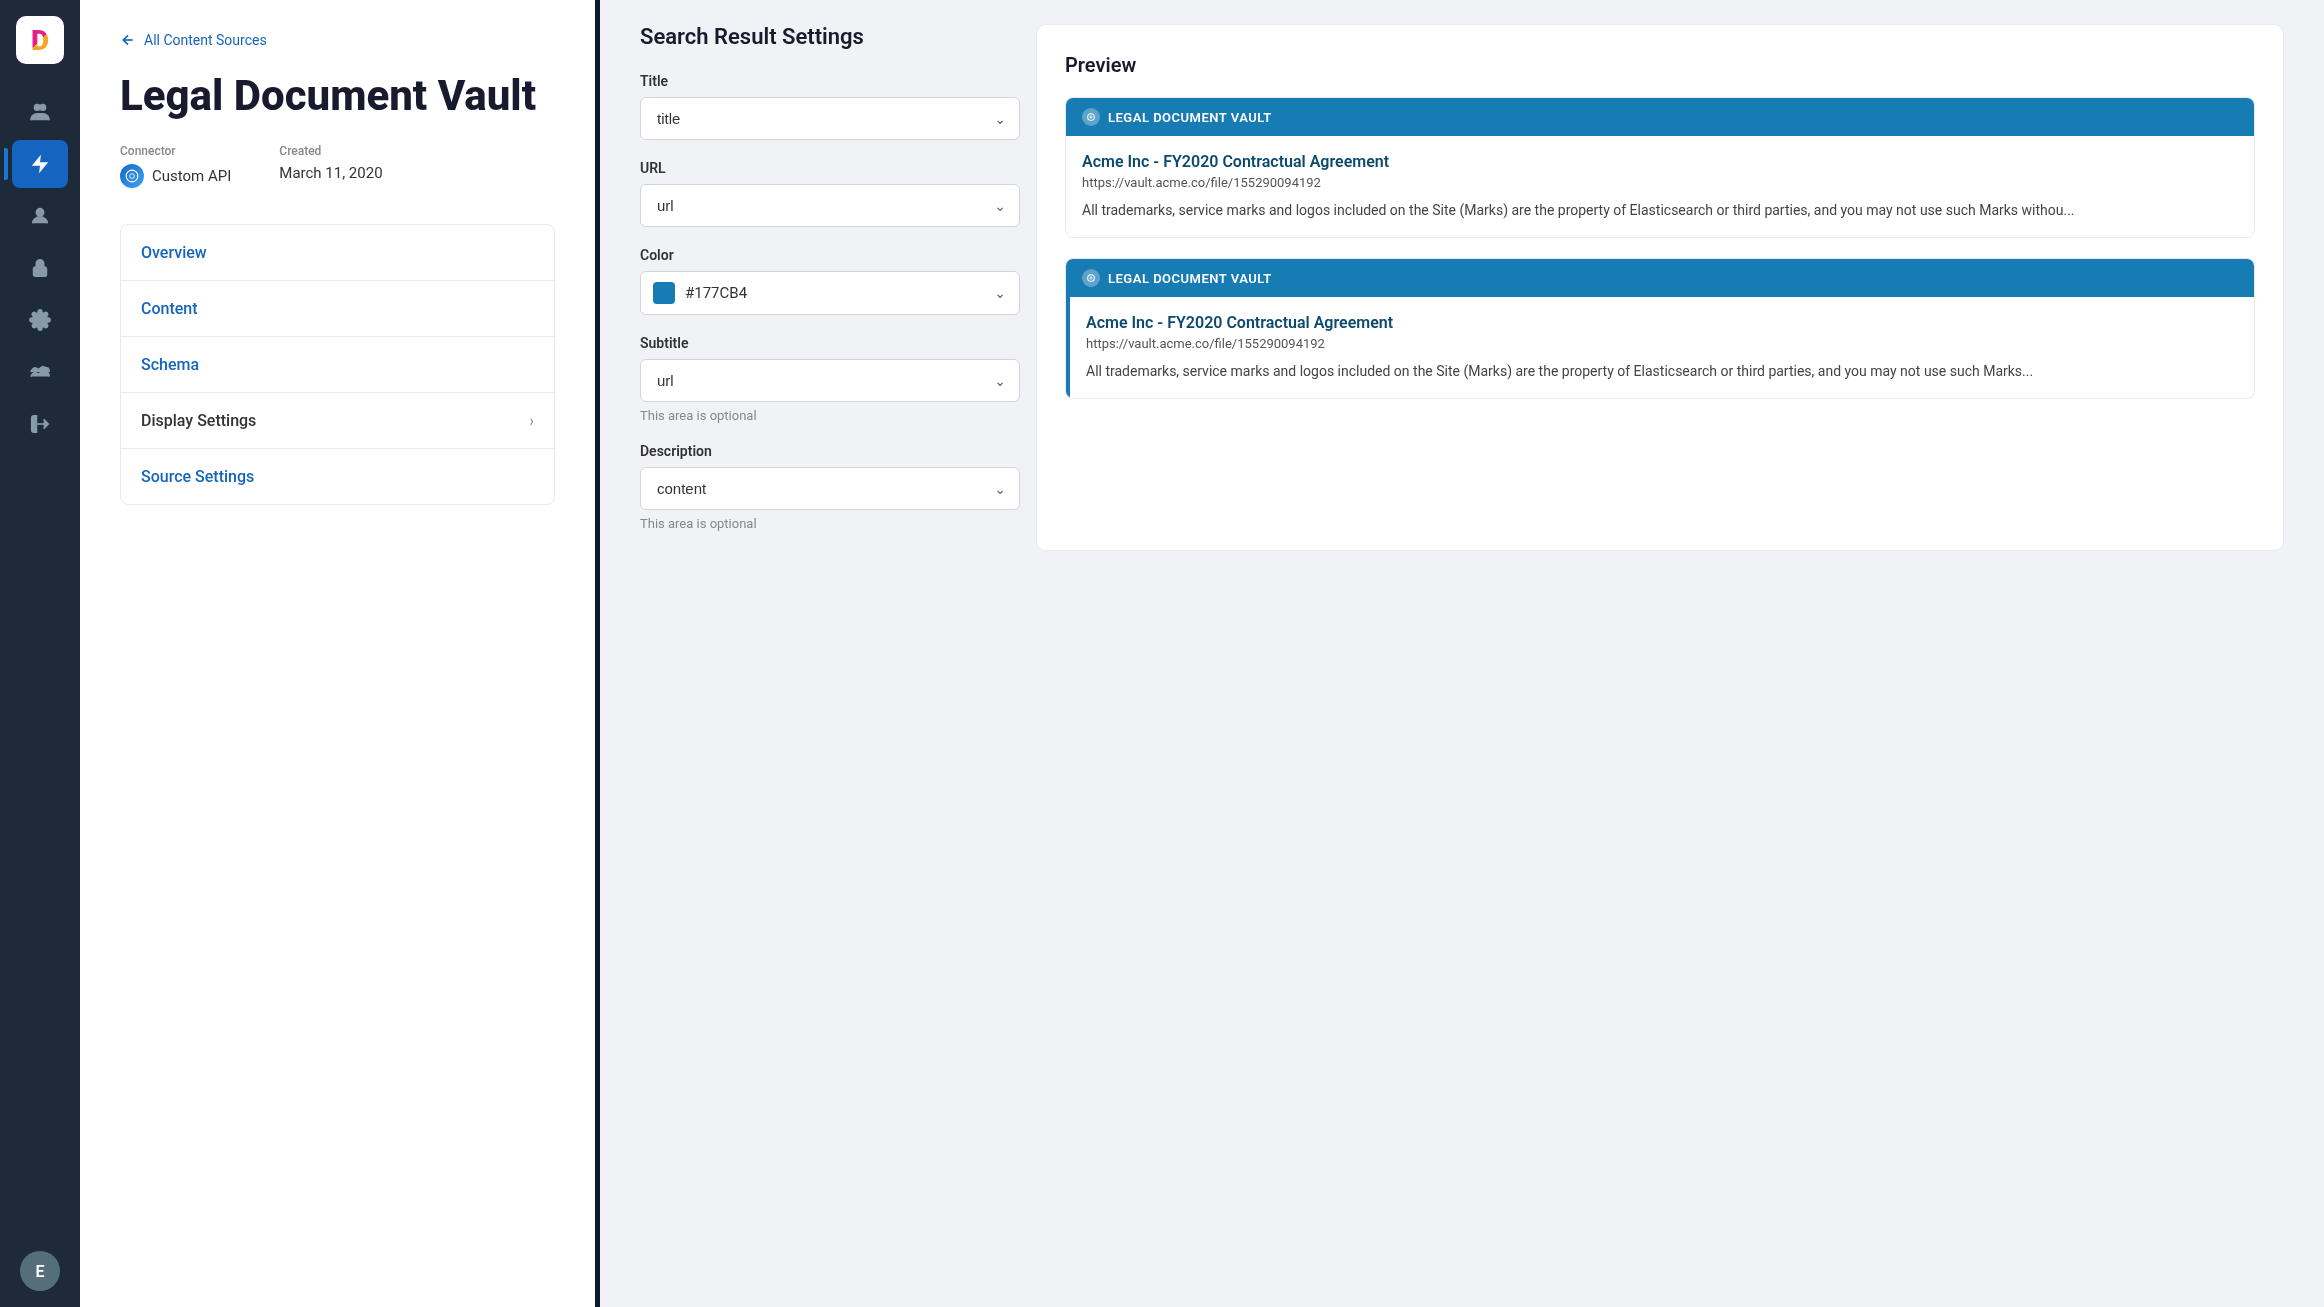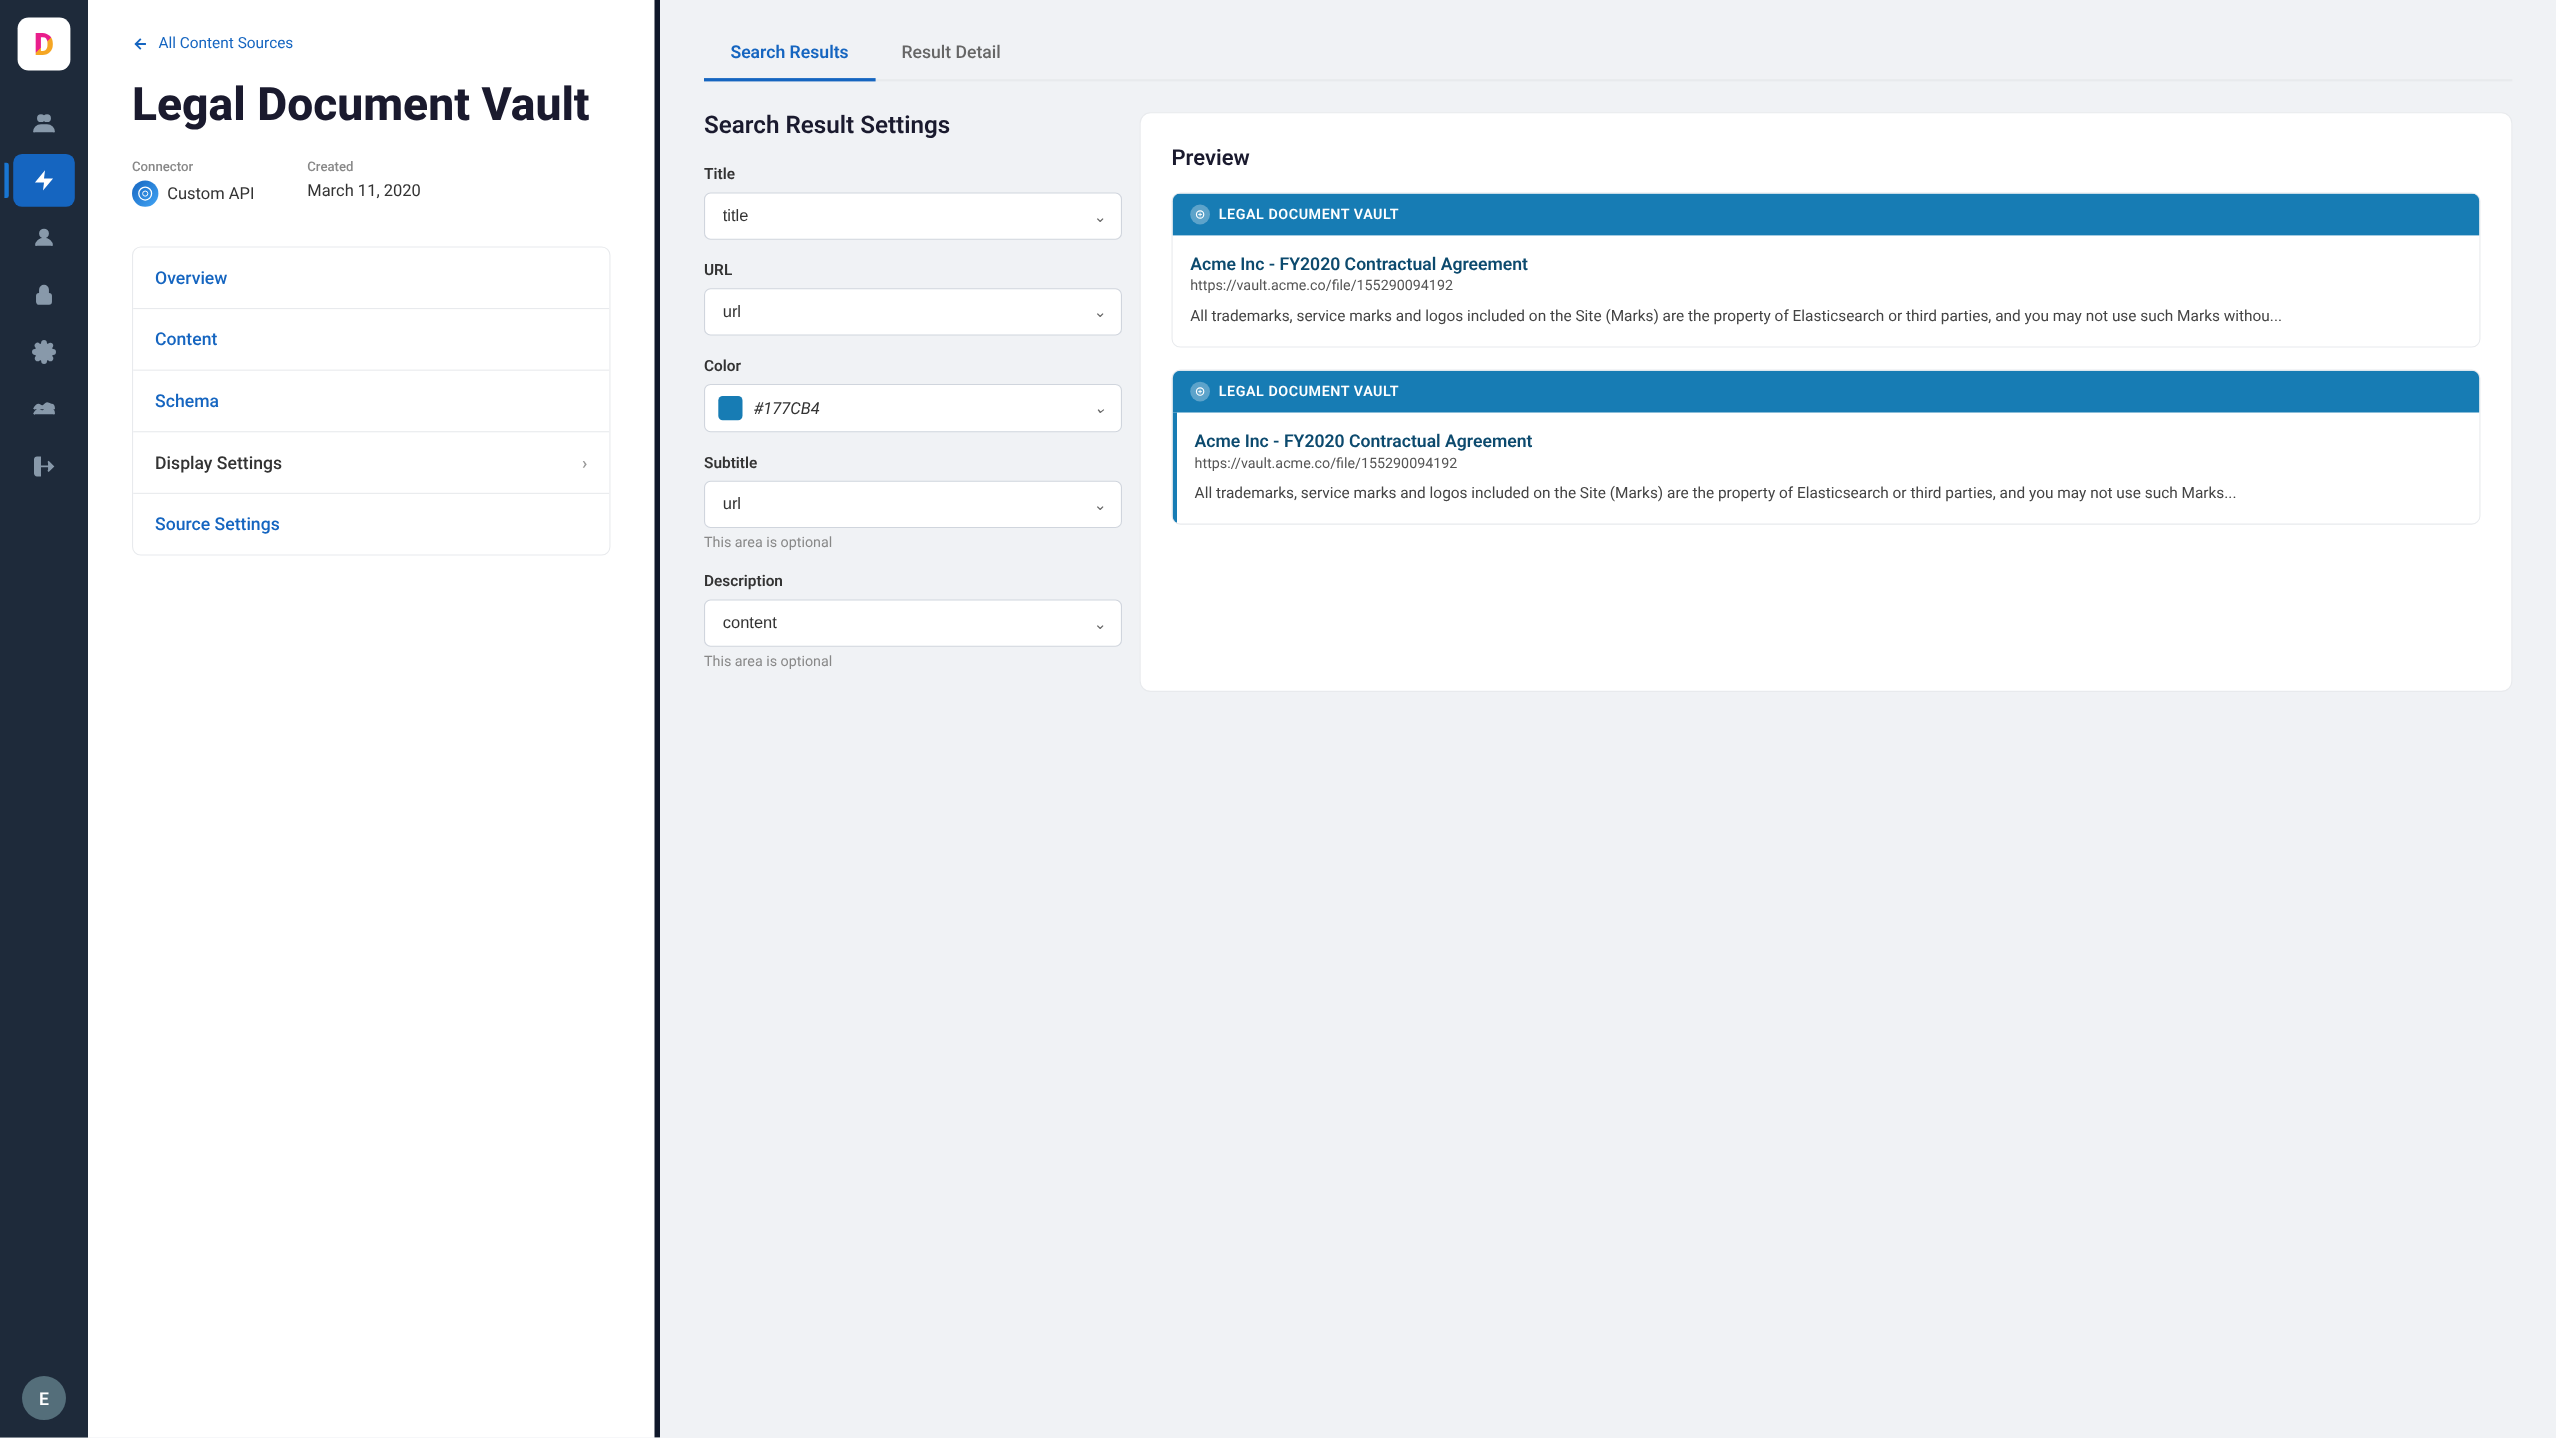--- a/index.html
+++ b/index.html
@@ -254,21 +254,20 @@
       right: 14px;
       top: 50%;
       transform: translateY(-50%);
       pointer-events: none;
       color: #666;
       font-size: 14px;
     }
     .color-select-wrapper {
       position: relative;
       width: 100%;
-      font-style: italic;
     }
     .color-select-inner {
       width: 100%;
       border: 1px solid #d0d5dd;
       border-radius: 6px;
       padding: 10px 40px 10px 12px;
       font-size: 15px;
       color: #333;
       background: #fff;
       display: flex;
@@ -487,24 +486,20 @@
       <li>
         <a class="active">
           <span>Source Settings</span>
         </a>
       </li>
     </ul>
   </div>
 
   <div class="right-panel">
 
-    <div class="tabs">
-      <div class="tab active">Search Results</div>
-      <div class="tab">Result Detail</div>
-    </div>
 
     <div class="content-row">
 
       <div class="settings-panel">
         <h2 class="settings-title">Search Result Settings</h2>
 
         <div class="form-group">
           <label>Title</label>
           <div class="select-wrapper">
             <select>

